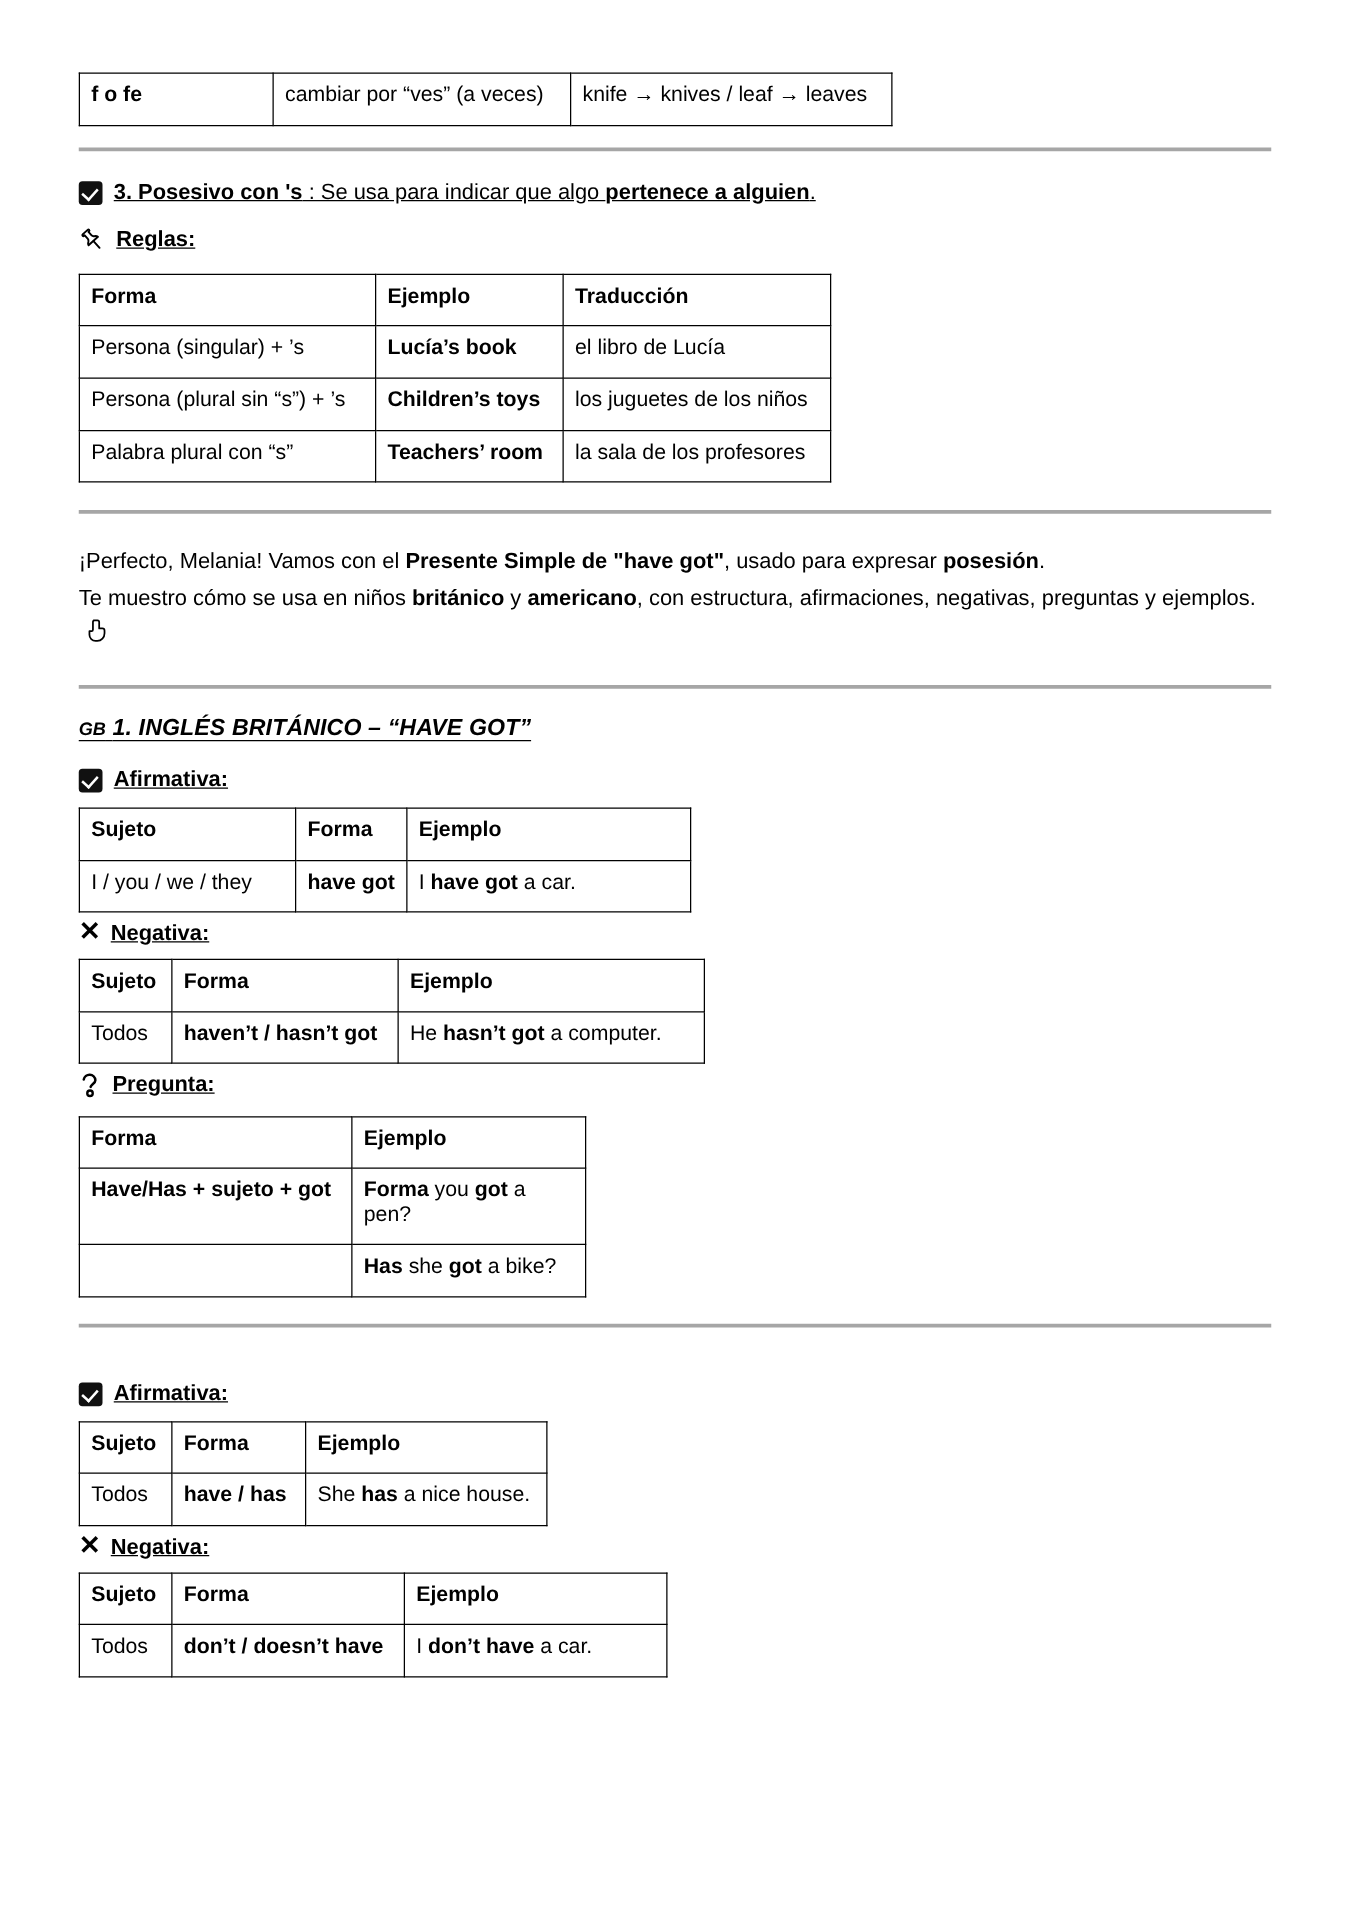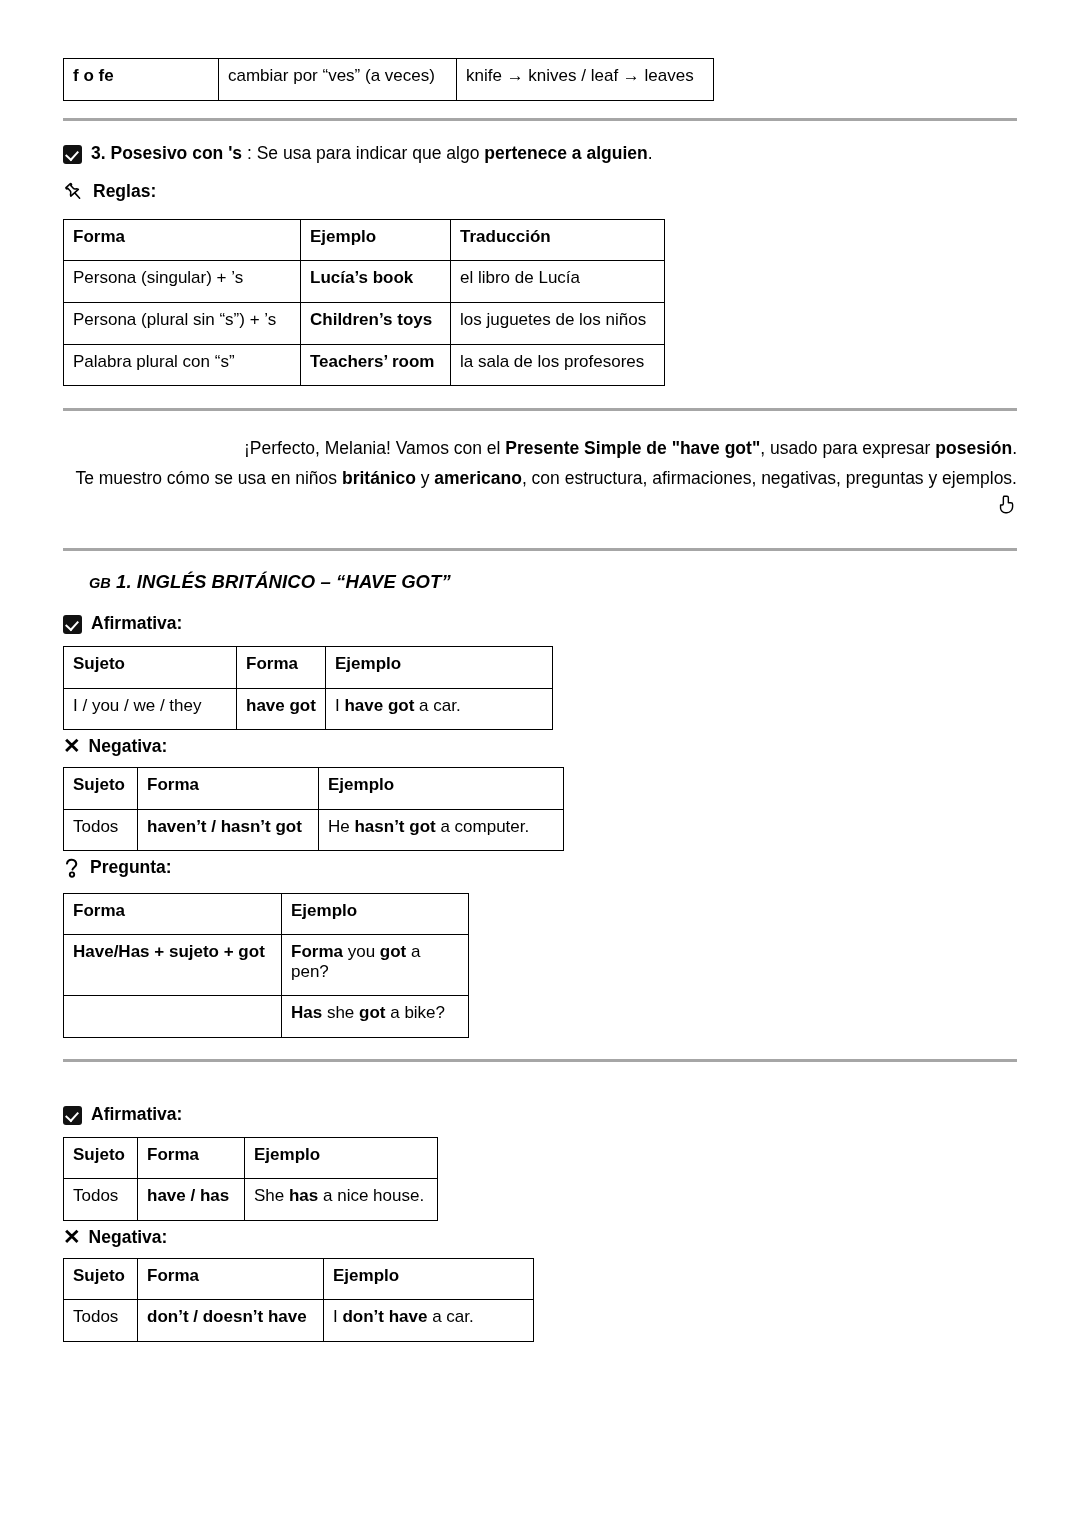--- a/index.html
+++ b/index.html
@@ -61,21 +61,21 @@
   }
 
   
   .icon-line {
     display: flex;
     align-items: flex-start;
     font-size: 17.5px;
     font-weight: bold;
     line-height: 1.25;
   }
-  .icon-line .txt { font-weight: bold; }
+  .icon-line .txt { font-weight: bold; text-decoration: underline; }
   .icon-line .txt .reg { font-weight: normal; }
 
   .chk {
     display: inline-block;
     width: 19px;
     height: 19px;
     background: #111111;
     border-radius: 3px;
     position: relative;
     flex: 0 0 auto;
@@ -105,37 +105,36 @@
     font-size: 21px;
     font-weight: bold;
     margin-top: -1px;
   }
   .q-ico { margin-top: 0px; }
 
   .sec-head {
     font-size: 18.5px;
     font-weight: bold;
     font-style: italic;
+    text-decoration: underline;
     text-underline-offset: 4px;
     letter-spacing: 0.1px;
-    margin-left: 26px;
   }
   .sec-head .cc {
     font-size: 14.5px;
     font-weight: bold;
     font-style: italic;
     letter-spacing: 0px;
   }
 
   
   .para {
     font-size: 17.5px;
     line-height: 1.72;
     font-weight: normal;
-    text-align: right;
   }
   .para b { font-weight: bold; }
 
   .hand-inline {
     display: inline-block;
     vertical-align: -3px;
     margin-left: 4px;
   }
 </style>
 </head>

